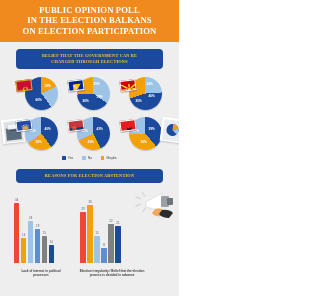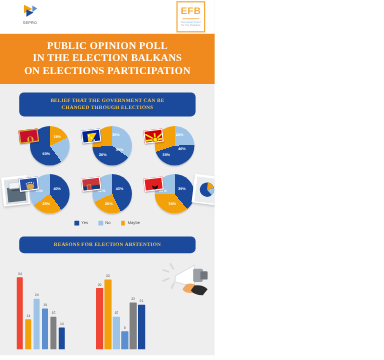--- a/index.html
+++ b/index.html
@@ -168,42 +168,25 @@
   .footer-strip {
     position: absolute; left: 0; bottom: 0;
     width: 100%; height: 4px; background: #ffffff;
   }
 </style>
 </head>
 <body>
 
 <div class="page">
 
-  <div class="logo-bar">
-    <div class="logo-left">
-      <div class="mark">
-        <svg width="14" height="13" viewBox="0 0 14 13">
-          <polygon points="2,1 9,4.5 2,8" fill="#f2a10b"></polygon>
-          <polygon points="9,1.5 13,4 9,7" fill="#5b8fd0"></polygon>
-          <polygon points="4,5 10,7.5 4,11" fill="#1b4a9c"></polygon>
-        </svg>
-      </div>
-      <div class="cap">SEPRO</div>
-    </div>
-    <div class="logo-right">
-      <div class="efb">EFB</div>
-      <div class="efb-rule"></div>
-      <div class="efb-sub">European Fund<br>for the Balkans</div>
-    </div>
-  </div>
 
   <div class="title-band">
     <div class="line">PUBLIC OPINION POLL</div>
     <div class="line">IN THE ELECTION BALKANS</div>
-    <div class="line">ON ELECTIONS PARTICIPATION</div>
+    <div class="line">ON ELECTION PARTICIPATION</div>
   </div>
 
   <div class="banner-wrap">
     <div class="banner">
       <div class="btxt">BELIEF THAT THE GOVERNMENT CAN BE</div>
       <div class="btxt">CHANGED THROUGH ELECTIONS</div>
     </div>
   </div>
 
   <div class="pie-row">

